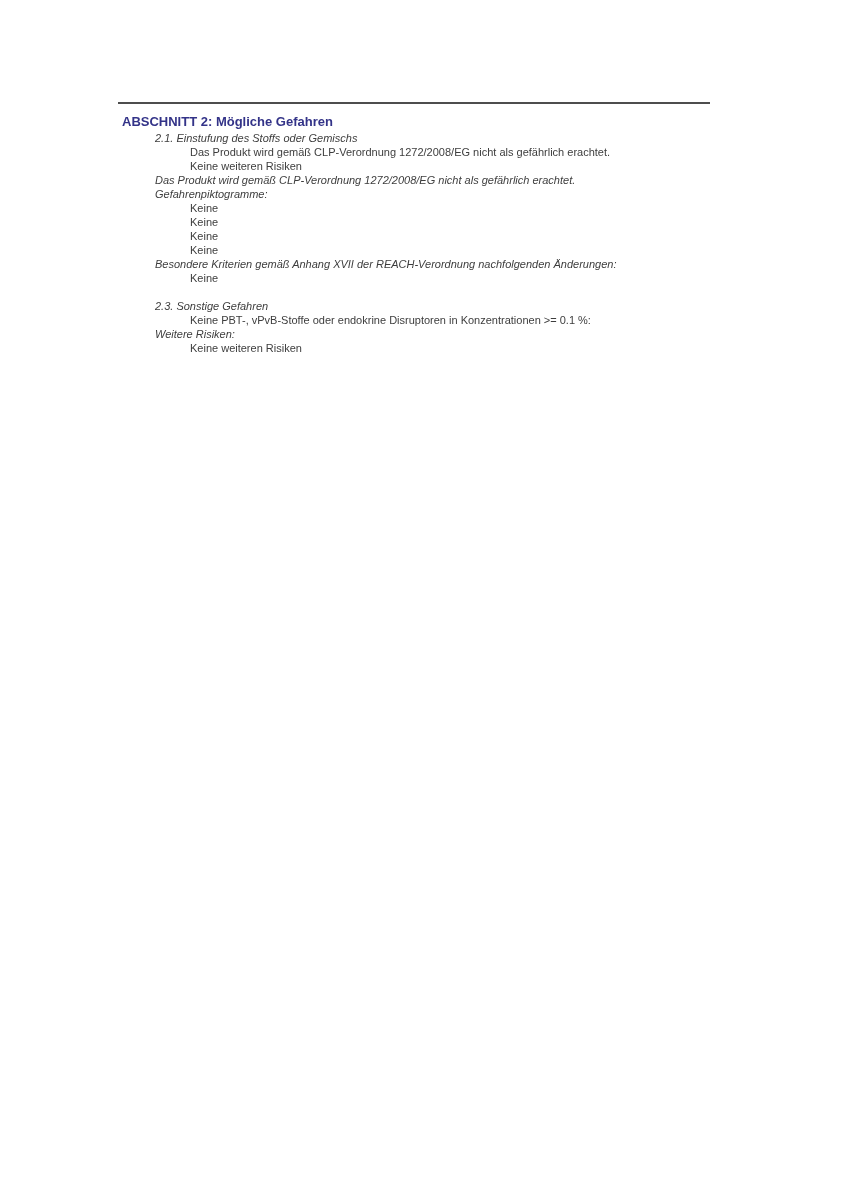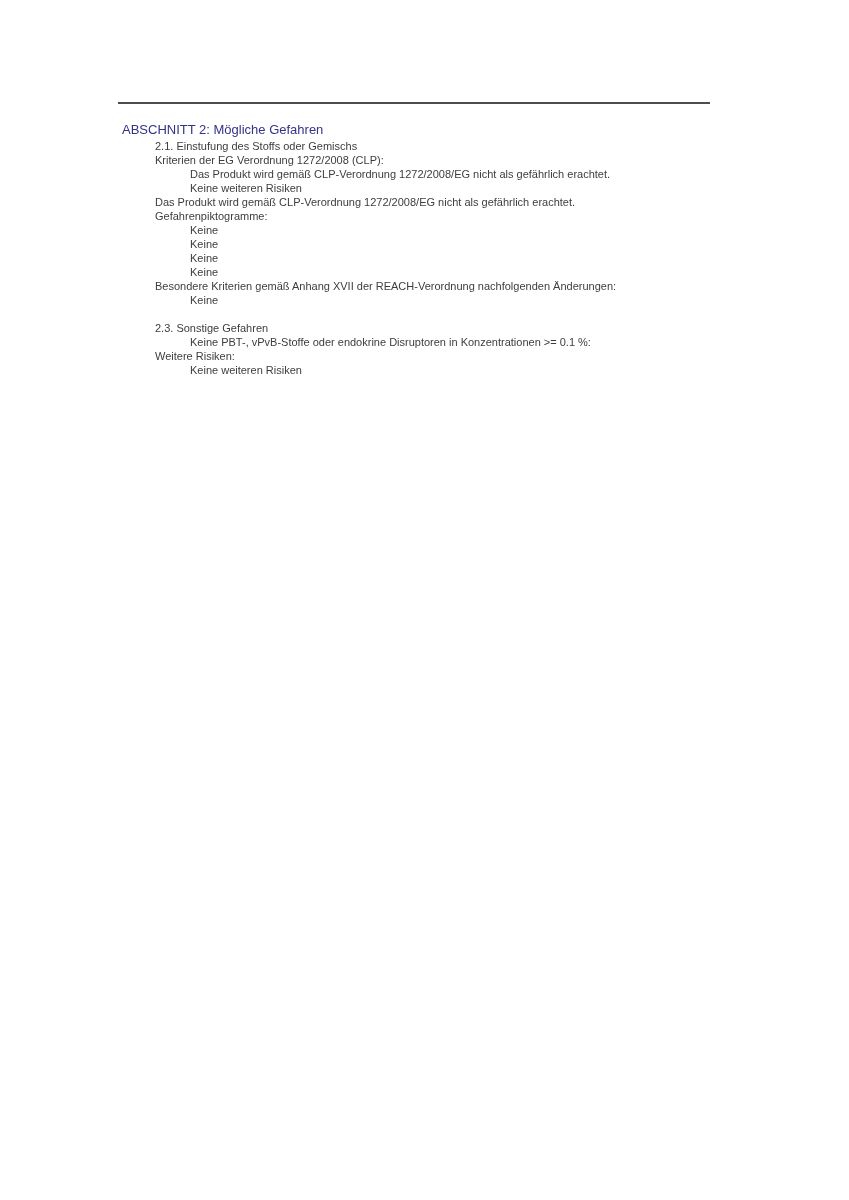--- a/index.html
+++ b/index.html
@@ -22,48 +22,47 @@
     left:118px;
     top:102px;
     width:592px;
   }
   .rule{
     border-top:2px solid var(--divider-color);
     width:100%;
     height:0;
   }
   .heading{
-    margin:18px 0 1px 4px;
+    margin:10px 0 1px 4px;
     font-size:13px;
     line-height:16px;
-    font-weight:normal;
+    font-weight:bold;
     color:var(--title-color);
     white-space:nowrap;
   }
   .lines{
     font-size:11px;
     line-height:14px;
     color:var(--body-color);
   }
   .line{
     min-height:14px;
     white-space:nowrap;
   }
-  .indent-1{margin-left:37px;}
+  .indent-1{margin-left:37px;font-style:italic;}
   .indent-2{margin-left:72px;}
 </style>
 </head>
 <body>
 
 <div class="content">
   <div class="rule"></div>
   <h2 class="heading">ABSCHNITT 2: Mögliche Gefahren</h2>
   <div class="lines">
       <div class="line indent-1">2.1. Einstufung des Stoffs oder Gemischs</div>
-      <div class="line indent-1">Kriterien der EG Verordnung 1272/2008 (CLP):</div>
       <div class="line indent-2">Das Produkt wird gemäß CLP-Verordnung 1272/2008/EG nicht als gefährlich erachtet.</div>
       <div class="line indent-2">Keine weiteren Risiken</div>
       <div class="line indent-1">Das Produkt wird gemäß CLP-Verordnung 1272/2008/EG nicht als gefährlich erachtet.</div>
       <div class="line indent-1">Gefahrenpiktogramme:</div>
       <div class="line indent-2">Keine</div>
       <div class="line indent-2">Keine</div>
       <div class="line indent-2">Keine</div>
       <div class="line indent-2">Keine</div>
       <div class="line indent-1">Besondere Kriterien gemäß Anhang XVII der REACH-Verordnung nachfolgenden Änderungen:</div>
       <div class="line indent-2">Keine</div>

